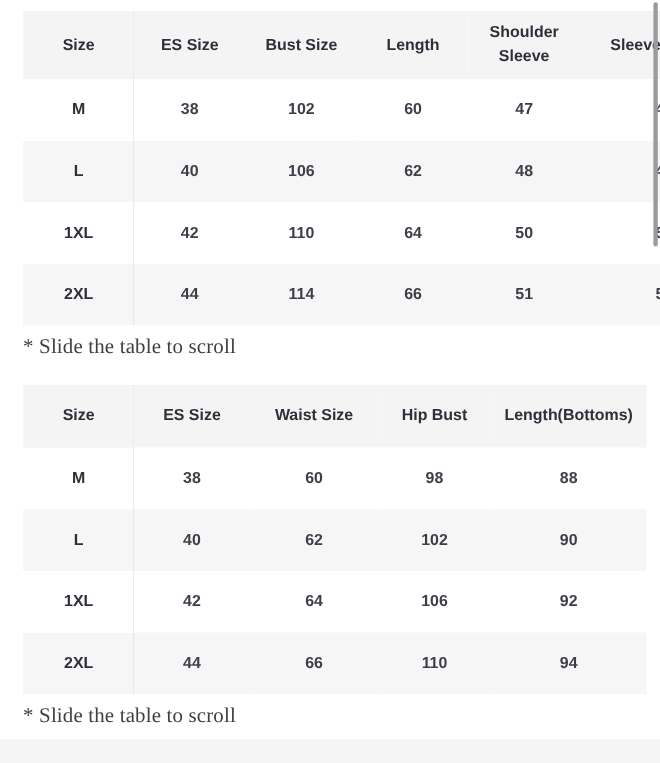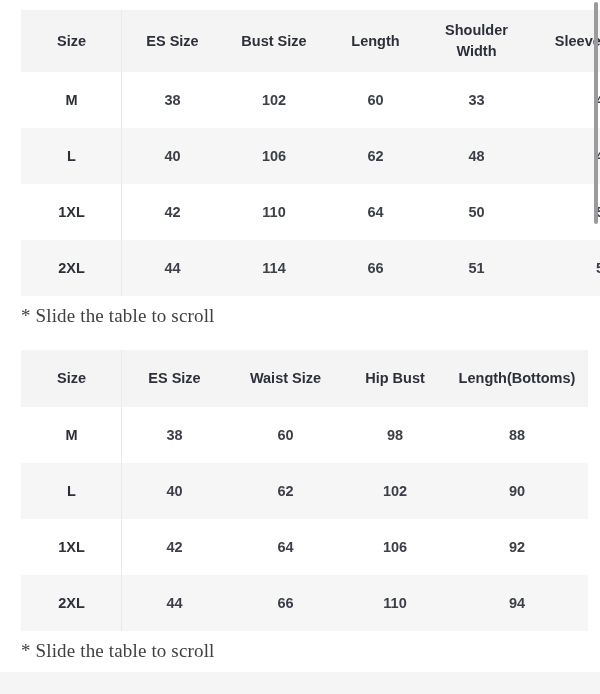--- a/index.html
+++ b/index.html
@@ -158,31 +158,31 @@
           <col style="width:101px">
           <col style="width:101px">
           <col style="width:154px">
         </colgroup>
         <thead>
           <tr>
             <th class="col-size">Size</th>
             <th>ES Size</th>
             <th>Bust Size</th>
             <th>Length</th>
-            <th>Shoulder Width</th>
+            <th>Shoulder Sleeve</th>
             <th>Sleeve Length</th>
           </tr>
         </thead>
         <tbody>
           <tr class="row-odd">
             <td class="size-cell col-size">M</td>
             <td>38</td>
             <td>102</td>
             <td>60</td>
-            <td>33</td>
+            <td>47</td>
             <td>48</td>
           </tr>
           <tr class="row-even">
             <td class="size-cell col-size">L</td>
             <td>40</td>
             <td>106</td>
             <td>62</td>
             <td>48</td>
             <td>49</td>
           </tr>

